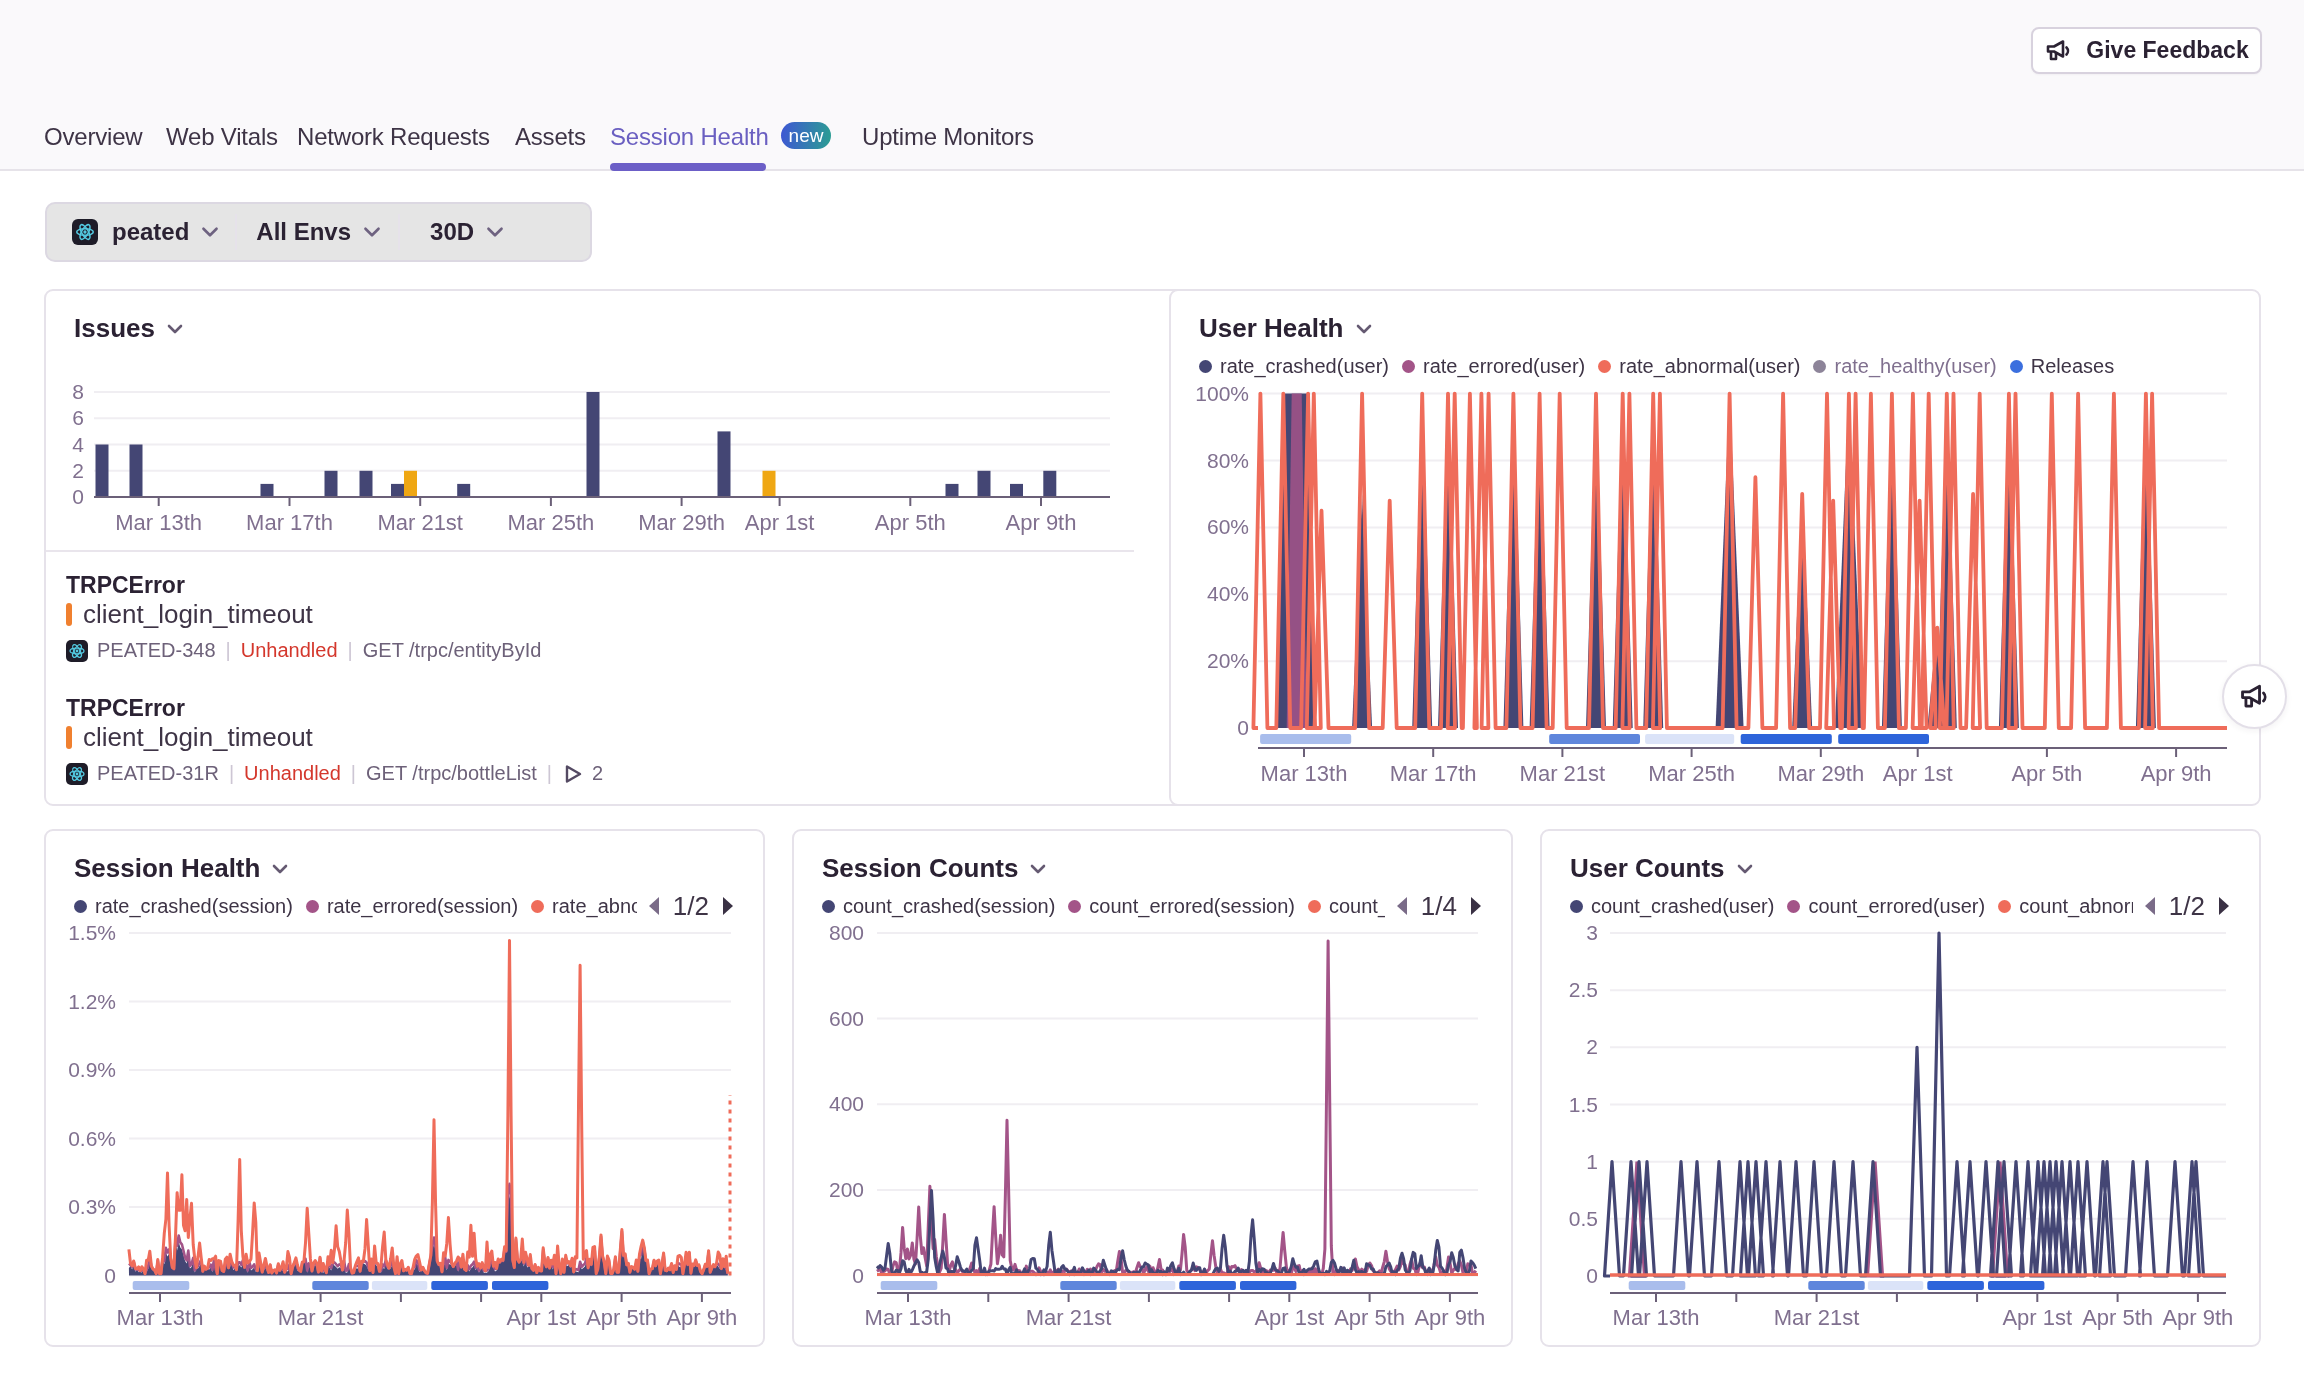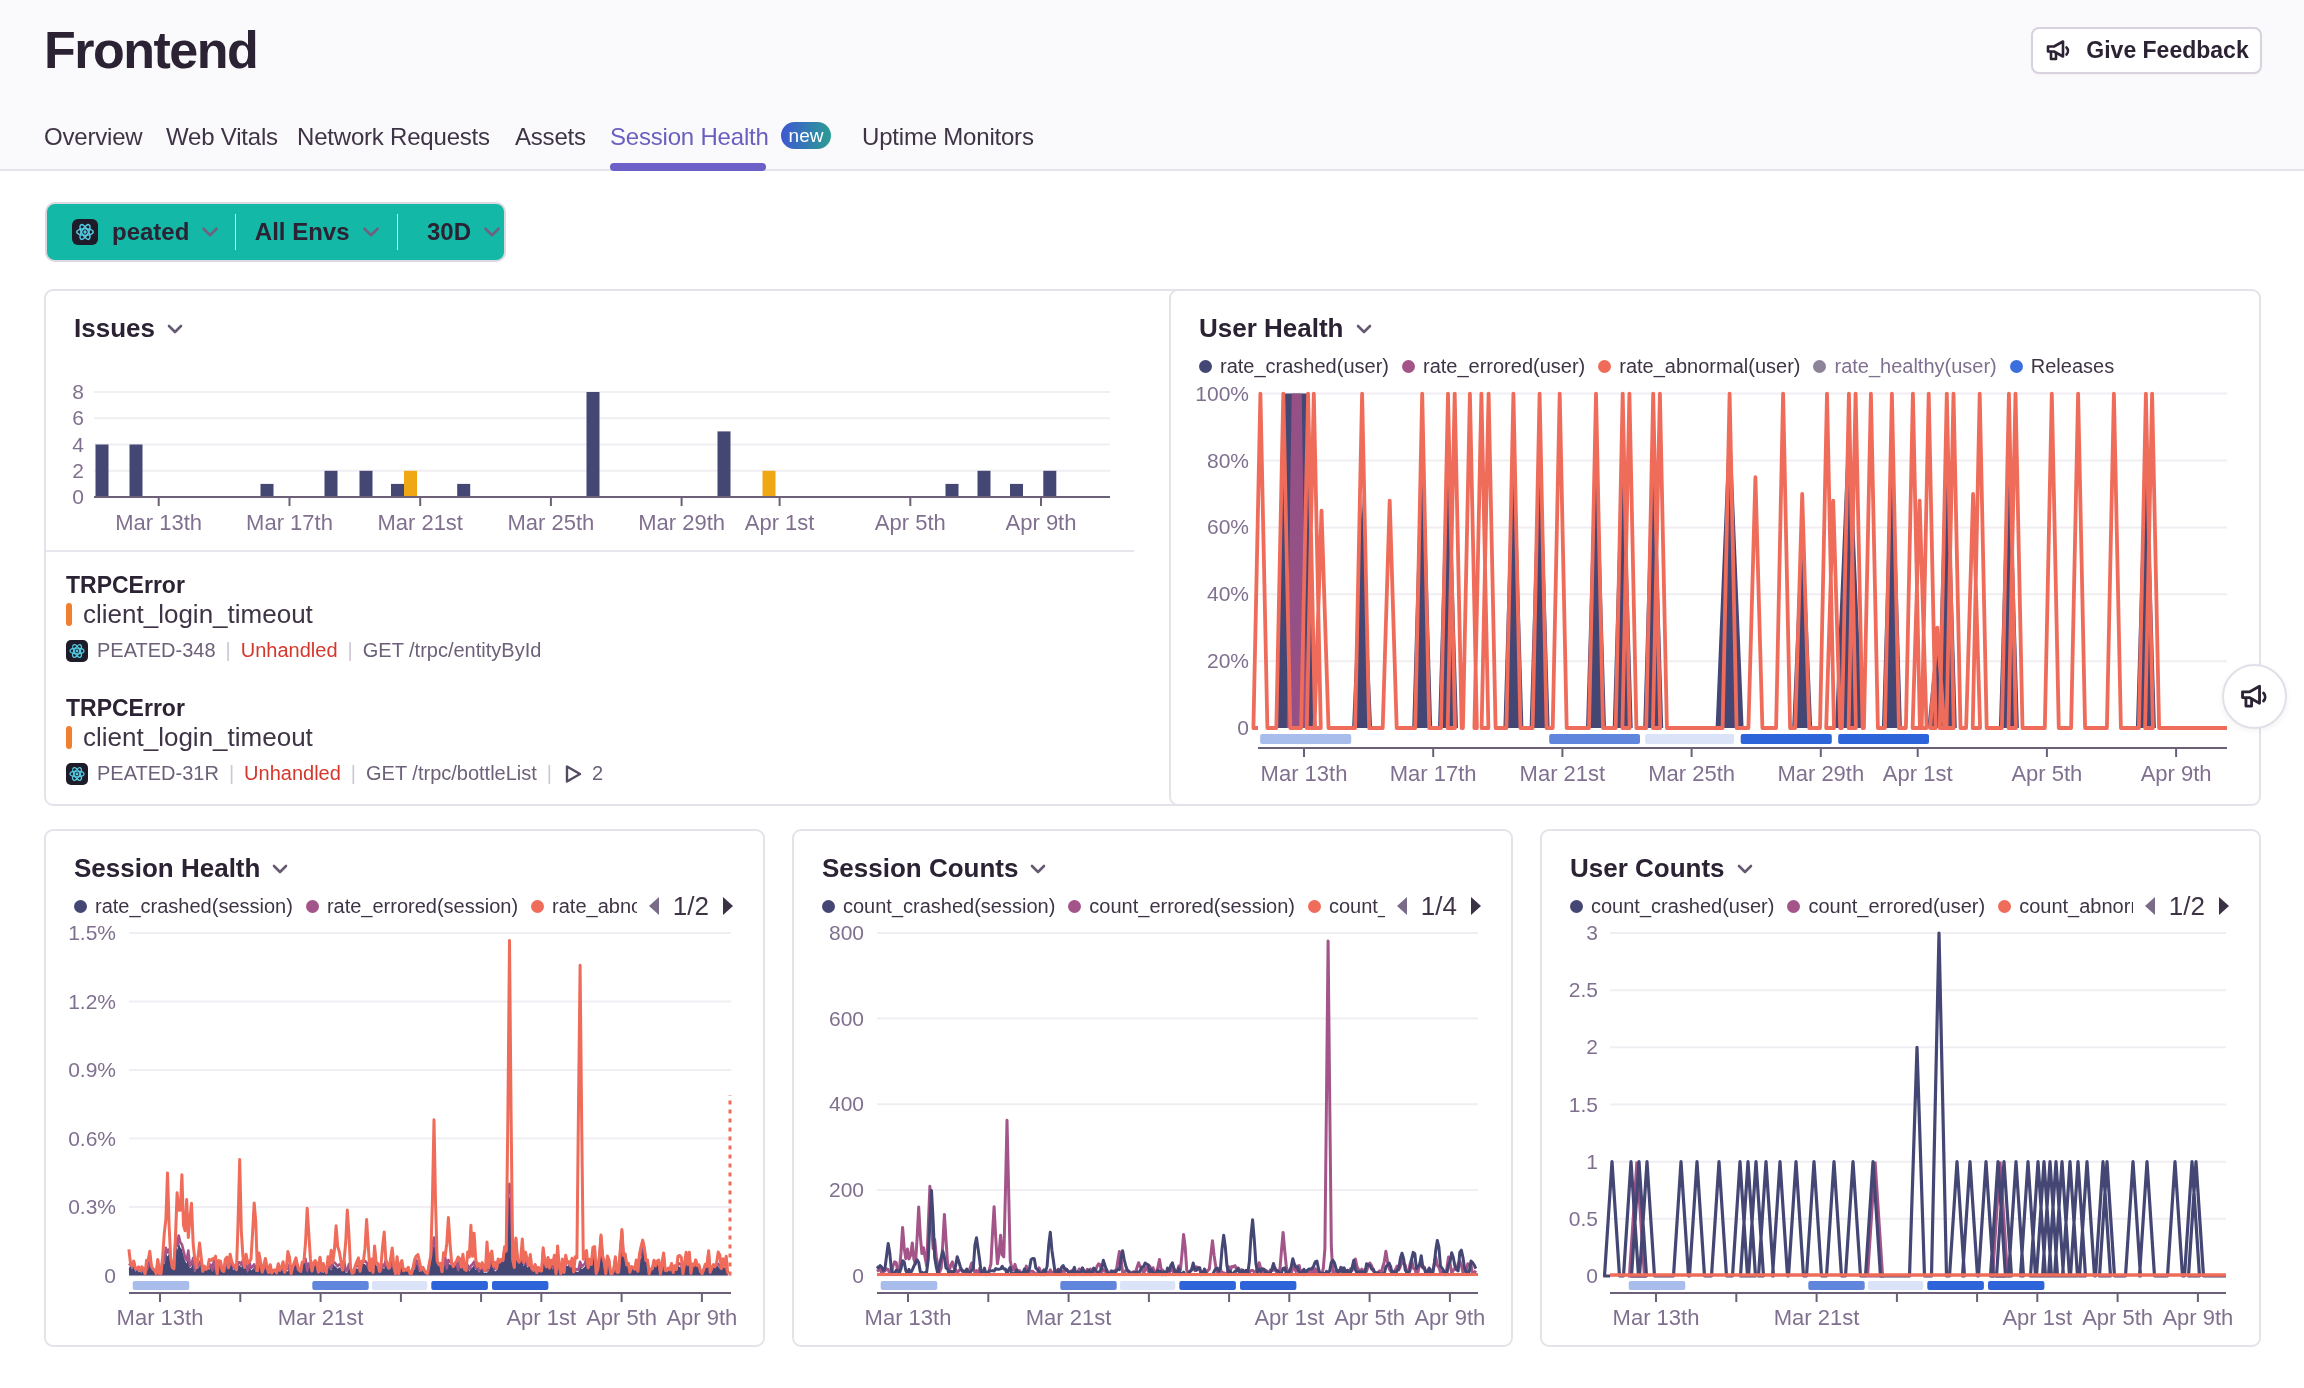--- a/index.html
+++ b/index.html
@@ -9,27 +9,26 @@
 .panel {position:absolute;background:#fff;border:2px solid #e6e2ea;border-radius:9px}
 .ptitle {position:absolute;left:28px;top:22px;font-size:26px;font-weight:700;color:#2b2233;display:flex;align-items:center}
 .plegend {position:absolute;left:28px;top:62px;right:26px;height:26px;display:flex;align-items:center;font-size:20px;white-space:nowrap;overflow:hidden}
 .li {display:inline-flex;align-items:center;margin-right:13px}
 .dot {width:13px;height:13px;border-radius:50%;display:inline-block;margin-right:8px;flex:none}
 .pager {position:absolute;right:0;top:0;height:26px;display:inline-flex;align-items:center;background:#fff;padding-left:8px}
 .pgtxt {font-size:26px;color:#3e3446;margin:0 10px}
 .sep {color:#cdc6d4;margin:0 10px}
 .fbtn {position:absolute;left:2031px;top:27px;width:231px;height:47px;background:#fff;border:2px solid #d8d2de;border-radius:8px;display:flex;align-items:center;justify-content:center;font-size:23px;font-weight:700;color:#2b2233;white-space:nowrap;box-shadow:0 1px 2px rgba(43,34,51,.04)}
 .fab {position:absolute;left:2222px;top:664px;width:65px;height:65px;border-radius:50%;background:#fff;border:2px solid #e3dfe8;display:flex;align-items:center;justify-content:center;box-shadow:0 2px 6px rgba(43,34,51,.06)}
-.filter {position:absolute;left:45px;top:202px;width:461px;height:60px;background:#14b8a6;border:2px solid #dcd8e2;border-radius:10px;display:flex;align-items:center}
+.filter {position:absolute;left:45px;top:202px;width:547px;height:60px;background:#e5e5e5;border:2px solid #dcd8e2;border-radius:10px;display:flex;align-items:center}
 .fitem {display:flex;align-items:center;font-size:24px;font-weight:700;color:#2b2233;white-space:nowrap}
 .fdiv {width:2px;height:36px;background:#e6e2ea}
 </style></head><body>
 <div class="page">
 <div class="hdr">
-<div class="h1">Frontend</div>
 <div class="tab" style="left:44px">Overview</div>
 <div class="tab" style="left:166px">Web Vitals</div>
 <div class="tab" style="left:297px">Network Requests</div>
 <div class="tab" style="left:515px">Assets</div>
 <div class="tab" style="left:610px;color:#6a5fc1">Session Health</div>
 <div style="position:absolute;left:781px;top:122px;width:50px;height:27px;border-radius:14px;background:linear-gradient(95deg,#3e56d4,#2b9e92);color:#fff;font-size:19px;display:flex;align-items:center;justify-content:center">new</div>
 <div class="tab" style="left:862px">Uptime Monitors</div>
 <div style="position:absolute;left:610px;top:163px;width:156px;height:8px;border-radius:4px;background:#6c5fc7"></div>
 <div class="fbtn"><span style="margin-right:12px;display:flex">
           <svg width="30" height="30" viewBox="0 0 30 30">

